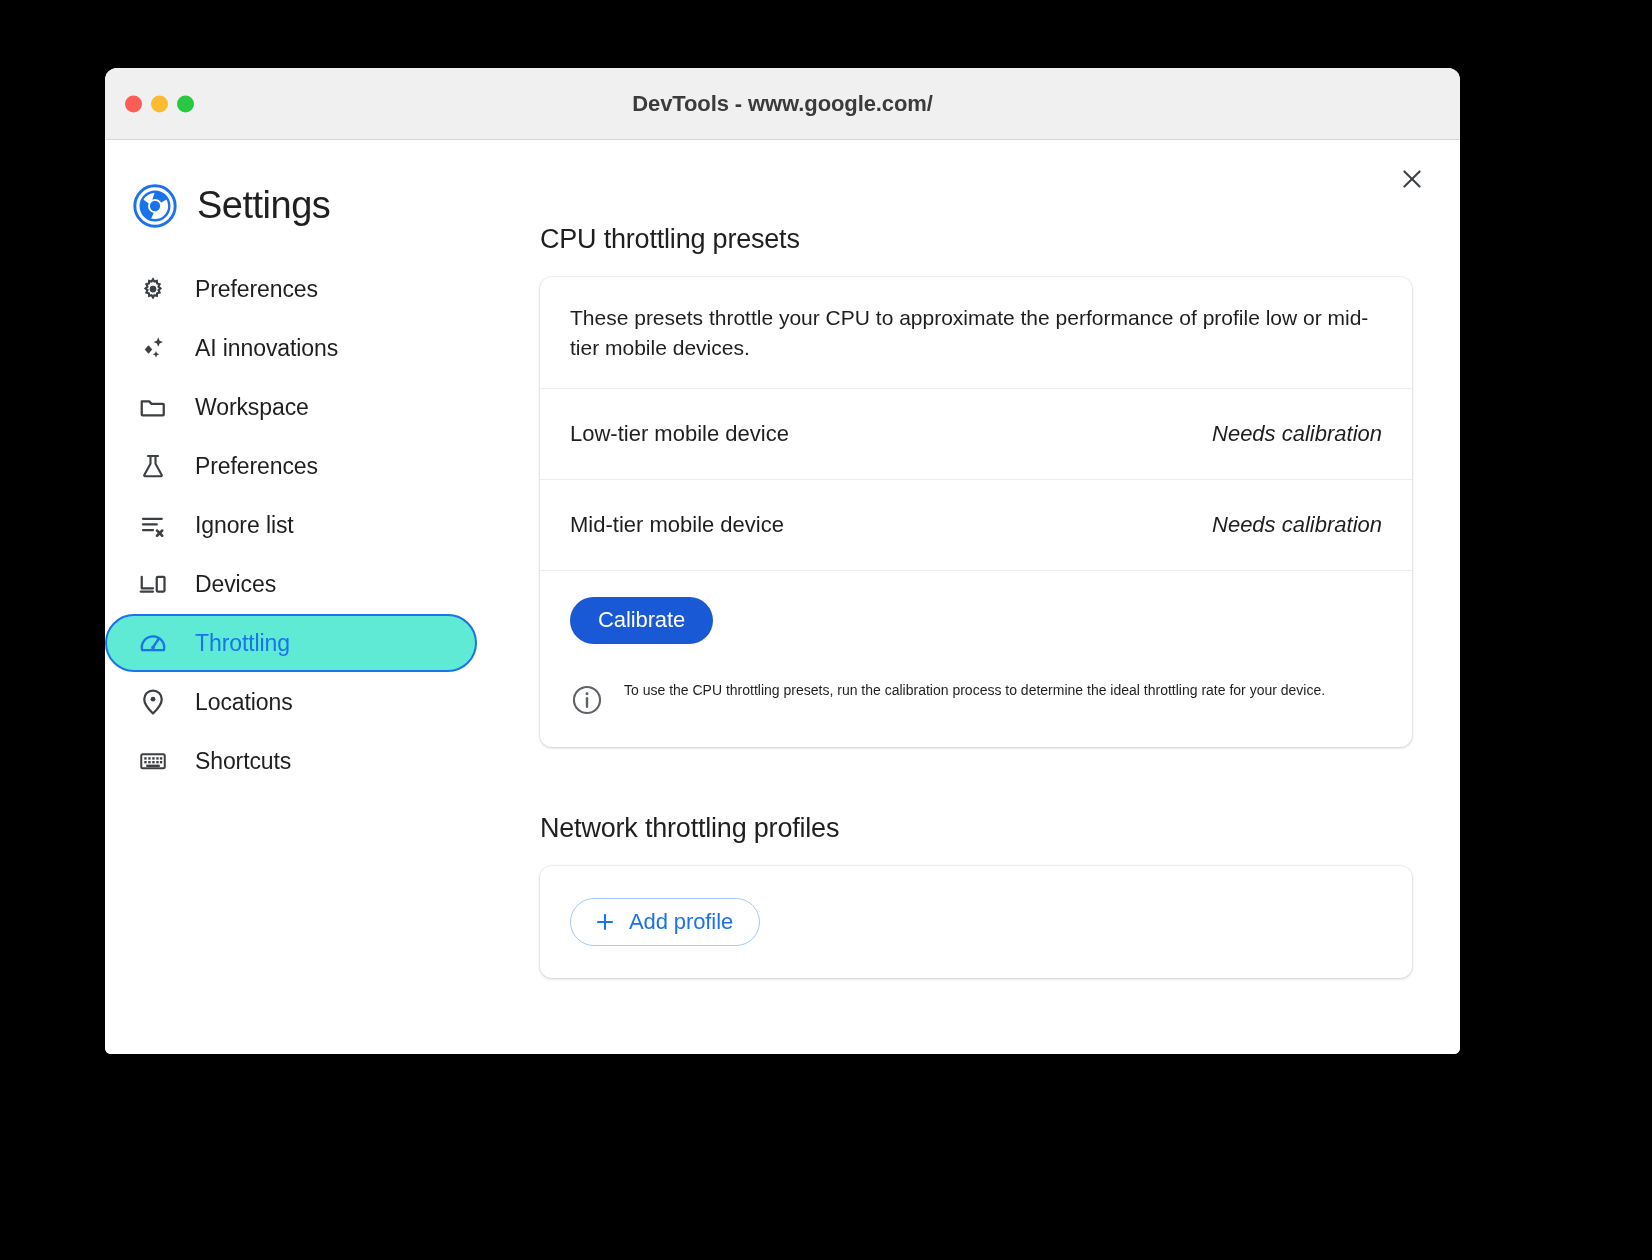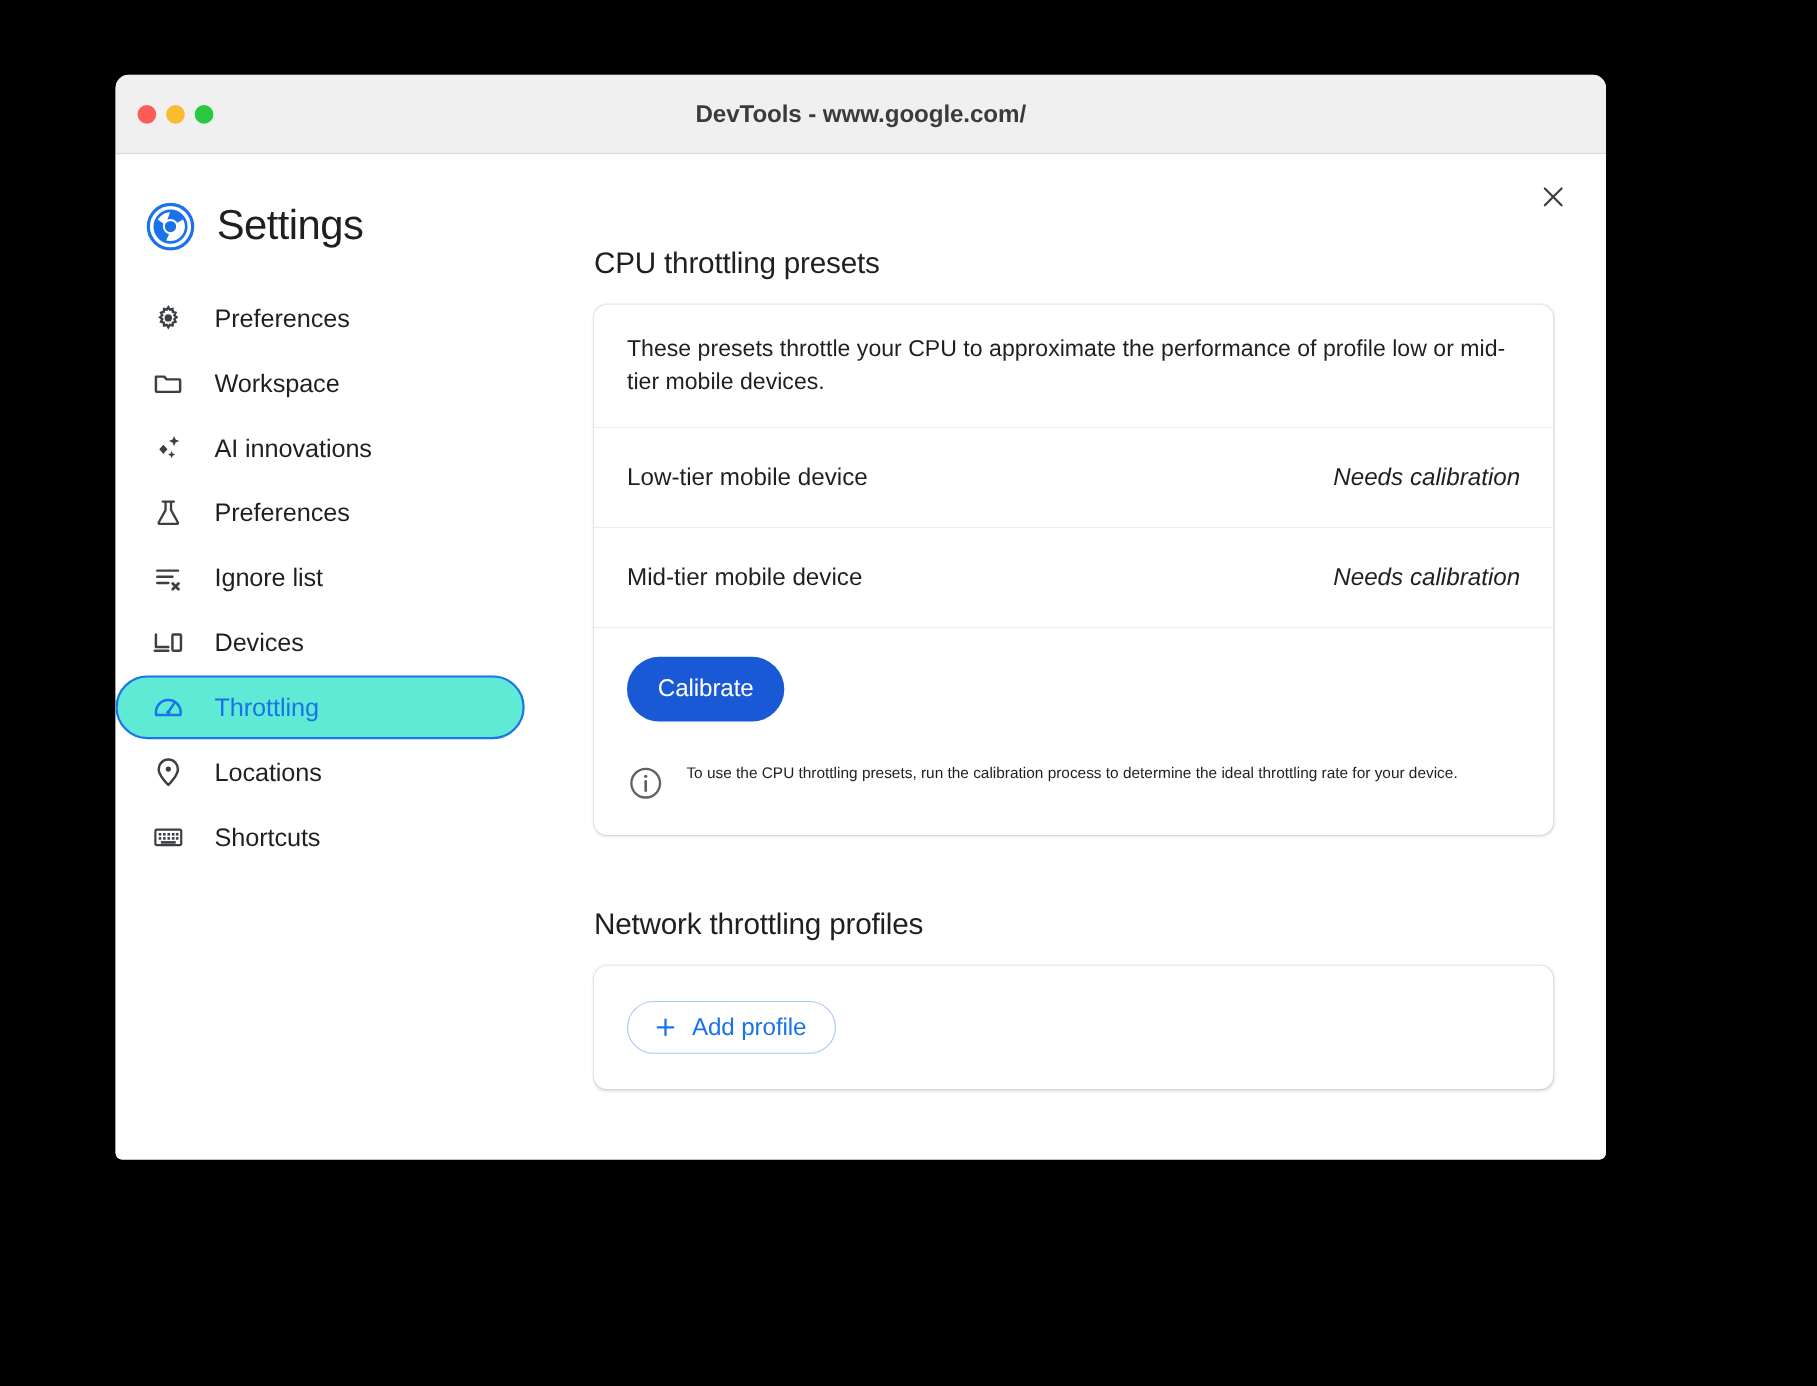--- a/index.html
+++ b/index.html
@@ -172,21 +172,21 @@
     padding: 26px 30px 30px 30px;
   }
   .calibrate-btn {
     background: #1a59d6;
     color: #ffffff;
     font-size: 22px;
     font-family: "Liberation Sans", sans-serif;
     border: none;
     border-radius: 100px;
     padding: 0 28px;
-    height: 59px;
+    height: 47px;
     cursor: pointer;
     letter-spacing: -0.1px;
   }
   .info-row {
     display: flex;
     align-items: flex-start;
     gap: 20px;
     margin-top: 36px;
   }
   .info-icon {
@@ -280,36 +280,36 @@
               <svg width="30" height="30" viewBox="0 0 24 24" fill="none" stroke="currentColor" stroke-width="1.7">
                 <circle cx="12" cy="12" r="2.7" fill="currentColor" stroke="none"></circle>
                 <path d="M12 3.2 13.1 5.0 15.1 4.5 15.3 6.6 17.3 7.2 16.4 9.1 18 10.5 16.4 11.9 17.3 13.8 15.3 14.4 15.1 16.5 13.1 16.0 12 17.8 10.9 16.0 8.9 16.5 8.7 14.4 6.7 13.8 7.6 11.9 6 10.5 7.6 9.1 6.7 7.2 8.7 6.6 8.9 4.5 10.9 5.0 Z" transform="translate(0,1.0)"></path>
               </svg>
             </span>
             <span class="nav-label">Preferences</span>
           </li>
 
           <li class="navitem">
             <span class="nav-icon">
-              <svg width="30" height="30" viewBox="0 0 24 24" fill="none" stroke="currentColor" stroke-width="1.8" stroke-linejoin="round">
-                <path d="M3 7.5 h6 l1.8 2 h9.2 a0.6 0.6 0 0 1 0.6 0.6 V18 a0.6 0.6 0 0 1 -0.6 0.6 H3.6 A0.6 0.6 0 0 1 3 18 Z"></path>
-              </svg>
-            </span>
-            <span class="nav-label">Workspace</span>
-          </li>
-
-          <li class="navitem">
-            <span class="nav-icon">
               <svg width="30" height="30" viewBox="0 0 24 24" fill="currentColor">
                 <path d="M8.4 9.8 L11.4 13.2 L8.4 16.6 L5.4 13.2 Z"></path>
                 <path d="M16.2 3.4 L17.3 6.1 L20 7.2 L17.3 8.3 L16.2 11 L15.1 8.3 L12.4 7.2 L15.1 6.1 Z"></path>
                 <path d="M14.4 14.4 L15.2 16.2 L17 17 L15.2 17.8 L14.4 19.6 L13.6 17.8 L11.8 17 L13.6 16.2 Z"></path>
               </svg>
             </span>
             <span class="nav-label">AI innovations</span>
+          </li>
+
+          <li class="navitem">
+            <span class="nav-icon">
+              <svg width="30" height="30" viewBox="0 0 24 24" fill="none" stroke="currentColor" stroke-width="1.8" stroke-linejoin="round">
+                <path d="M3 7.5 h6 l1.8 2 h9.2 a0.6 0.6 0 0 1 0.6 0.6 V18 a0.6 0.6 0 0 1 -0.6 0.6 H3.6 A0.6 0.6 0 0 1 3 18 Z"></path>
+              </svg>
+            </span>
+            <span class="nav-label">Workspace</span>
           </li>
 
           <li class="navitem">
             <span class="nav-icon">
               <svg width="30" height="30" viewBox="0 0 24 24" fill="none" stroke="currentColor" stroke-width="1.7" stroke-linejoin="round">
                 <line x1="8" y1="4" x2="16" y2="4" stroke-linecap="round"></line>
                 <path d="M10 4 V10.2 L5 19.2 a0.7 0.7 0 0 0 0.6 1.0 h12.8 a0.7 0.7 0 0 0 0.6 -1.0 L14 10.2 V4"></path>
               </svg>
             </span>
             <span class="nav-label">Preferences</span>

